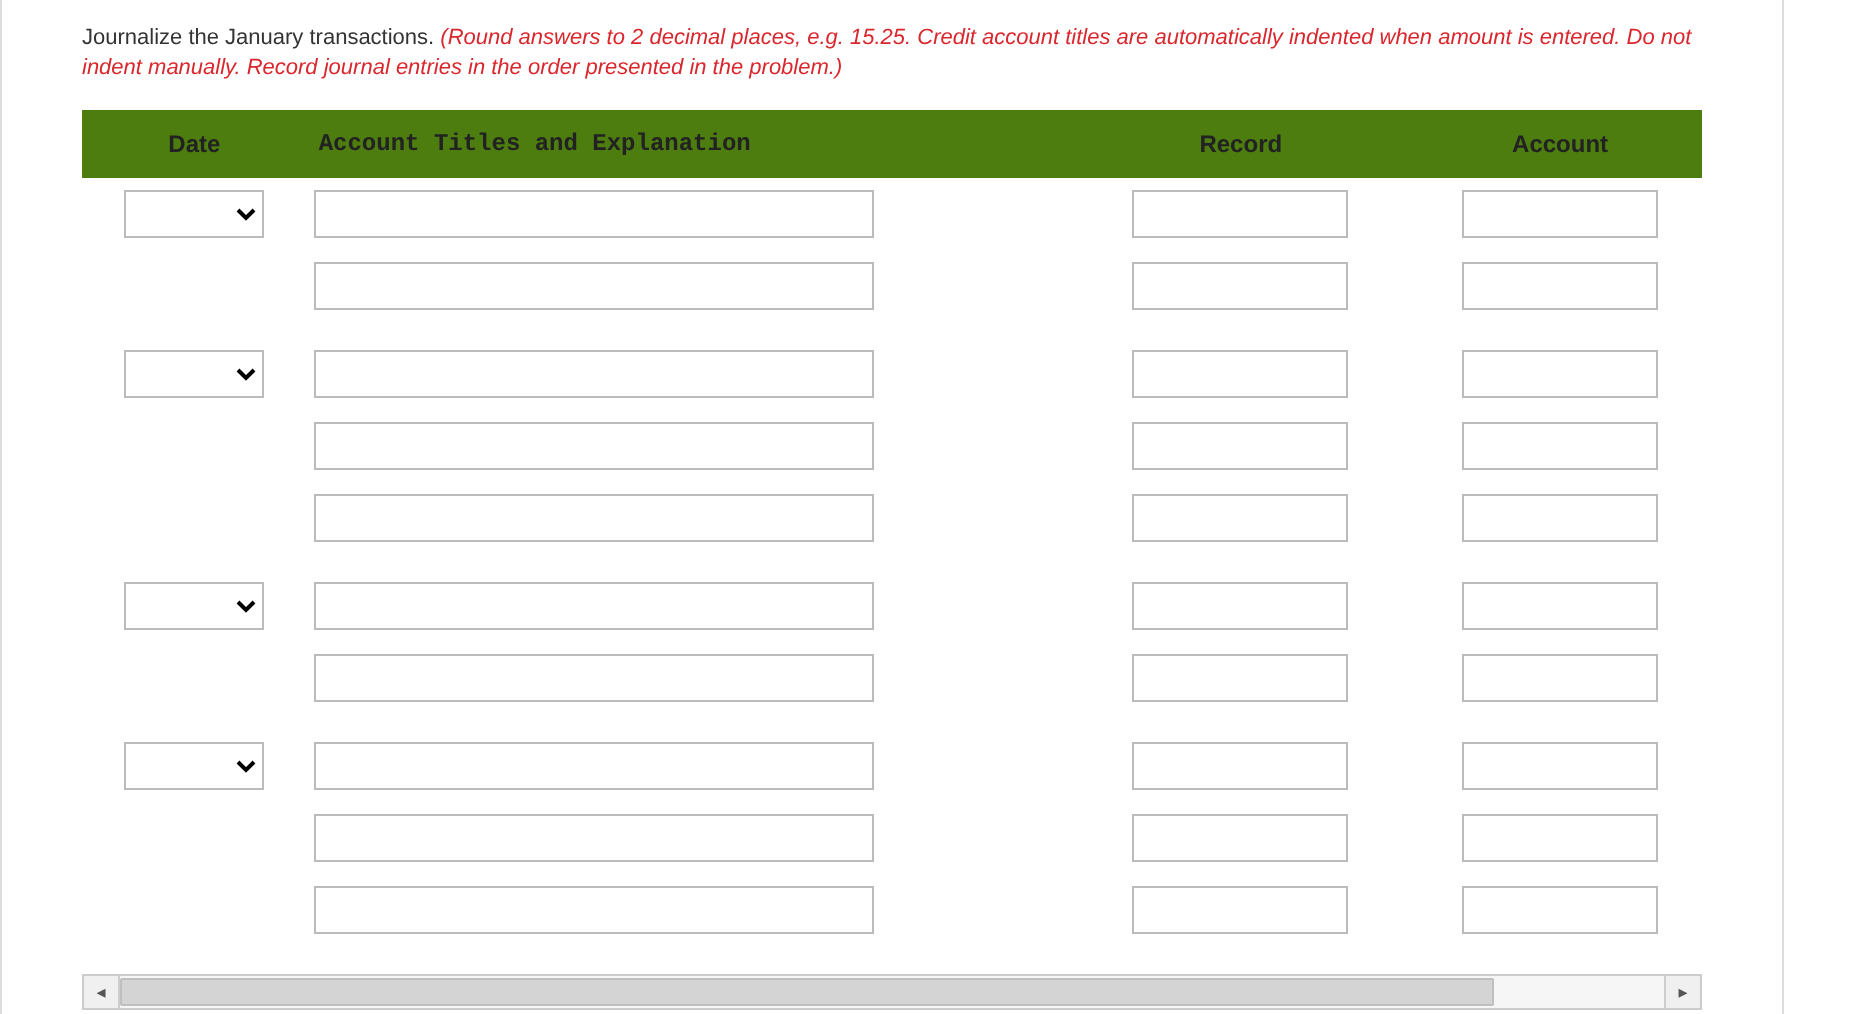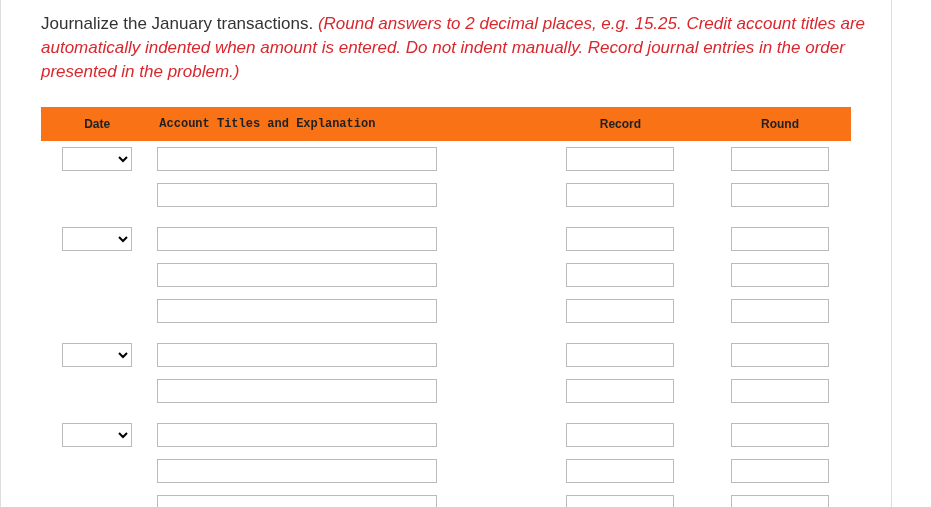--- a/index.html
+++ b/index.html
@@ -12,39 +12,39 @@
     }
     .panel {
       border-left: 1px solid #ddd;
       border-right: 1px solid #ddd;
       border-bottom: 1px solid #ddd;
       width: 892px;
       padding: 12px 0 0 0;
       background: #fff;
     }
     .instructions {
-      font-size: 17px;
-      padding: 0 22px 24px 40px;
+      font-size: 11px;
+      padding: 0 22px 12px 40px;
       line-height: 1.4;
     }
     .instr-black { color: #333; }
     .instr-red {
       color: #d9272d;
       font-style: italic;
     }
     .table-wrap {
       padding: 0 40px 0 40px;
     }
     table.journal {
       border-collapse: separate;
       border-spacing: 0;
       width: 100%;
     }
     thead th {
-      background: #f97316;
+      background: #4d7c0f;
       font-size: 12px;
       font-weight: bold;
       color: #222;
       padding: 10px 8px;
       text-align: left;
       border: none;
     }
     th.col-date { width: 95px; text-align: center;}
     th.col-acct { width: 320px; padding-left: 6px; font-family: Liberation Mono, monospace;}
     th.col-debit { width: 150px; text-align: center;}
@@ -138,21 +138,21 @@
     <span class="instr-black">Journalize the January transactions. </span><span class="instr-red">(Round answers to 2 decimal places, e.g. 15.25. Credit account titles are automatically indented when amount is entered. Do not indent manually. Record journal entries in the order presented in the problem.)</span>
   </div>
 
   <div class="table-wrap">
     <table class="journal">
       <thead>
         <tr>
           <th class="col-date">Date</th>
           <th class="col-acct">Account Titles and Explanation</th>
           <th class="col-debit">Record</th>
-          <th class="col-credit">Round</th>
+          <th class="col-credit">Account</th>
         </tr>
       </thead>
       <tbody id="journal-body">
       <tr>
             <td class="date-cell"><select class="date-select"><option></option></select></td>
             <td class="acct-cell"><input type="text" class="acct-input" style=""></td>
             <td class="debit-cell"><input type="text" class="amt-input" style=""></td>
             <td class="credit-cell"><input type="text" class="credit-input" style=""></td>
           </tr>
           <tr>

